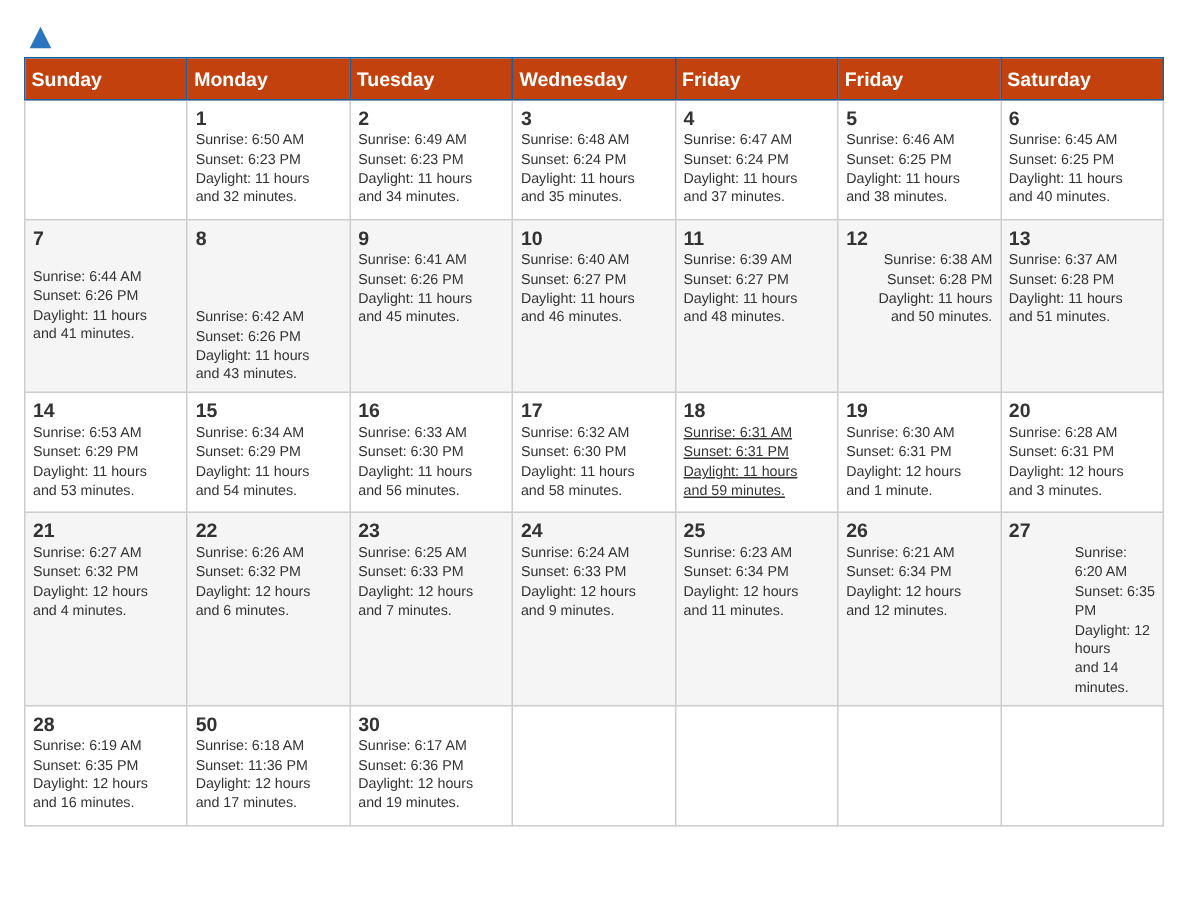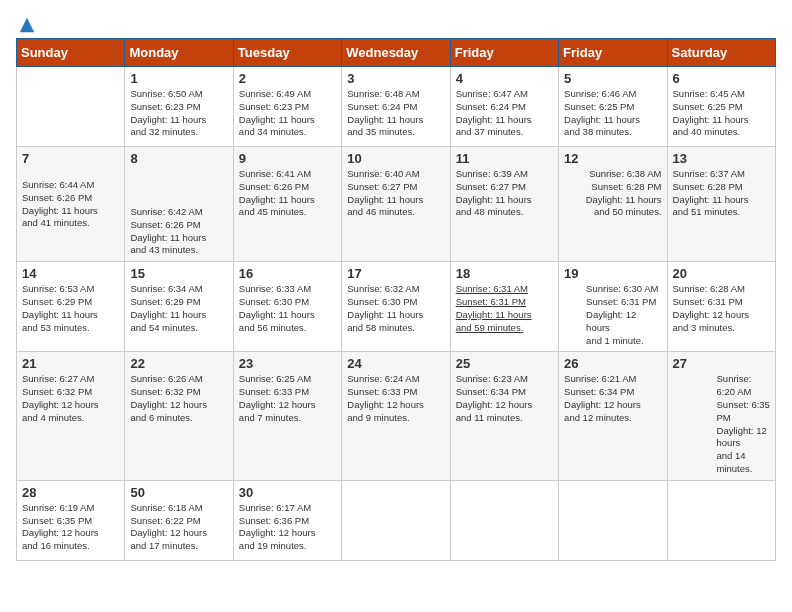--- a/index.html
+++ b/index.html
@@ -253,21 +253,21 @@
         </td>
         <td>
           <span class="day-num">18</span>
           <div class="day-info" style="white-space: pre-line; text-decoration: underline;">Sunrise: 6:31 AM
 Sunset: 6:31 PM
 Daylight: 11 hours
 and 59 minutes.</div>
         </td>
         <td>
           <span class="day-num">19</span>
-          <div class="day-info" style="white-space: pre-line; margin-left: 22px;">Sunrise: 6:30 AM
+          <div class="day-info" style="white-space: pre-line;">Sunrise: 6:30 AM
 Sunset: 6:31 PM
 Daylight: 12 hours
 and 1 minute.</div>
         </td>
         <td>
           <span class="day-num">20</span>
           <div class="day-info" style="white-space: pre-line;">Sunrise: 6:28 AM
 Sunset: 6:31 PM
 Daylight: 12 hours
 and 3 minutes.</div>
@@ -328,21 +328,21 @@
         <td>
           <span class="day-num">28</span>
           <div class="day-info" style="white-space: pre-line;">Sunrise: 6:19 AM
 Sunset: 6:35 PM
 Daylight: 12 hours
 and 16 minutes.</div>
         </td>
         <td>
           <span class="day-num">50</span>
           <div class="day-info" style="white-space: pre-line;">Sunrise: 6:18 AM
-Sunset: 6:22 PM
+Sunset: 11:36 PM
 Daylight: 12 hours
 and 17 minutes.</div>
         </td>
         <td>
           <span class="day-num">30</span>
           <div class="day-info" style="white-space: pre-line;">Sunrise: 6:17 AM
 Sunset: 6:36 PM
 Daylight: 12 hours
 and 19 minutes.</div>
         </td>

